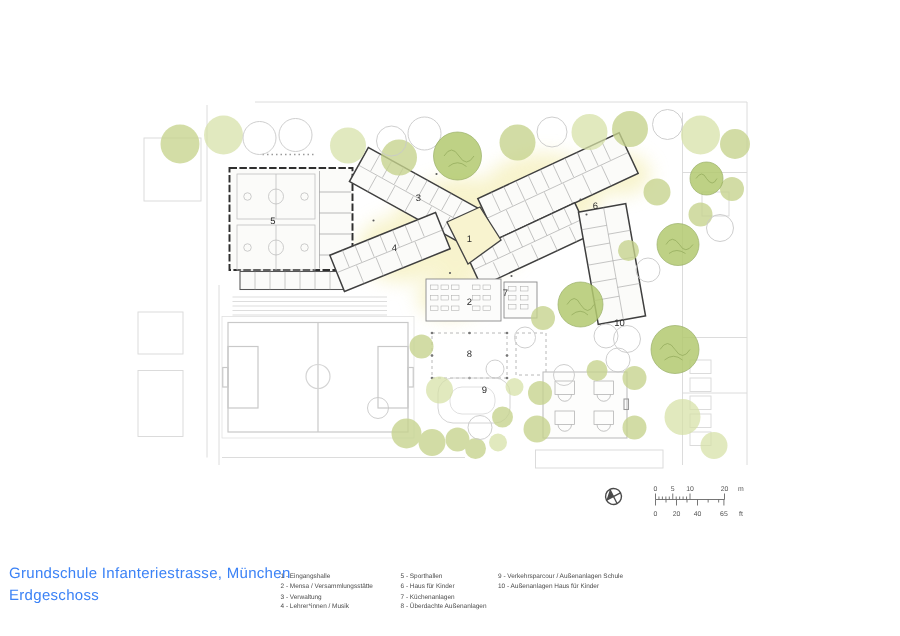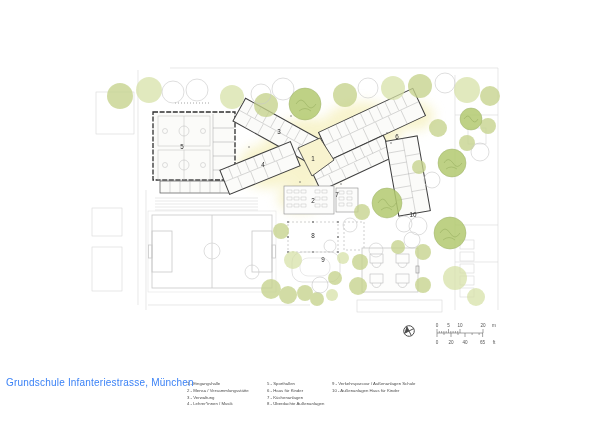--- a/index.html
+++ b/index.html
@@ -416,20 +416,21 @@
     <text class="sb-num" x="3" y="26">0</text>
     <text class="sb-num" x="17" y="26">20</text>
     <text class="sb-num" x="31" y="26">40</text>
     <text class="sb-num" x="48.6" y="26">65</text>
     <text class="sb-num" x="60" y="26">ft</text>
   </g>
 </svg>
 
 <div class="title-block">
   <div class="title-line">Grundschule Infanteriestrasse, München</div>
+  <div class="title-line">Erdgeschoss</div>
 </div>
 
 <div id="legend-col1" class="legend-col">
   <div>1 - Eingangshalle</div>
   <div>2 - Mensa / Versammlungsstätte</div>
   <div>3 - Verwaltung</div>
   <div>4 - Lehrer*innen / Musik</div>
 </div>
 <div id="legend-col2" class="legend-col">
   <div>5 - Sporthallen</div>

